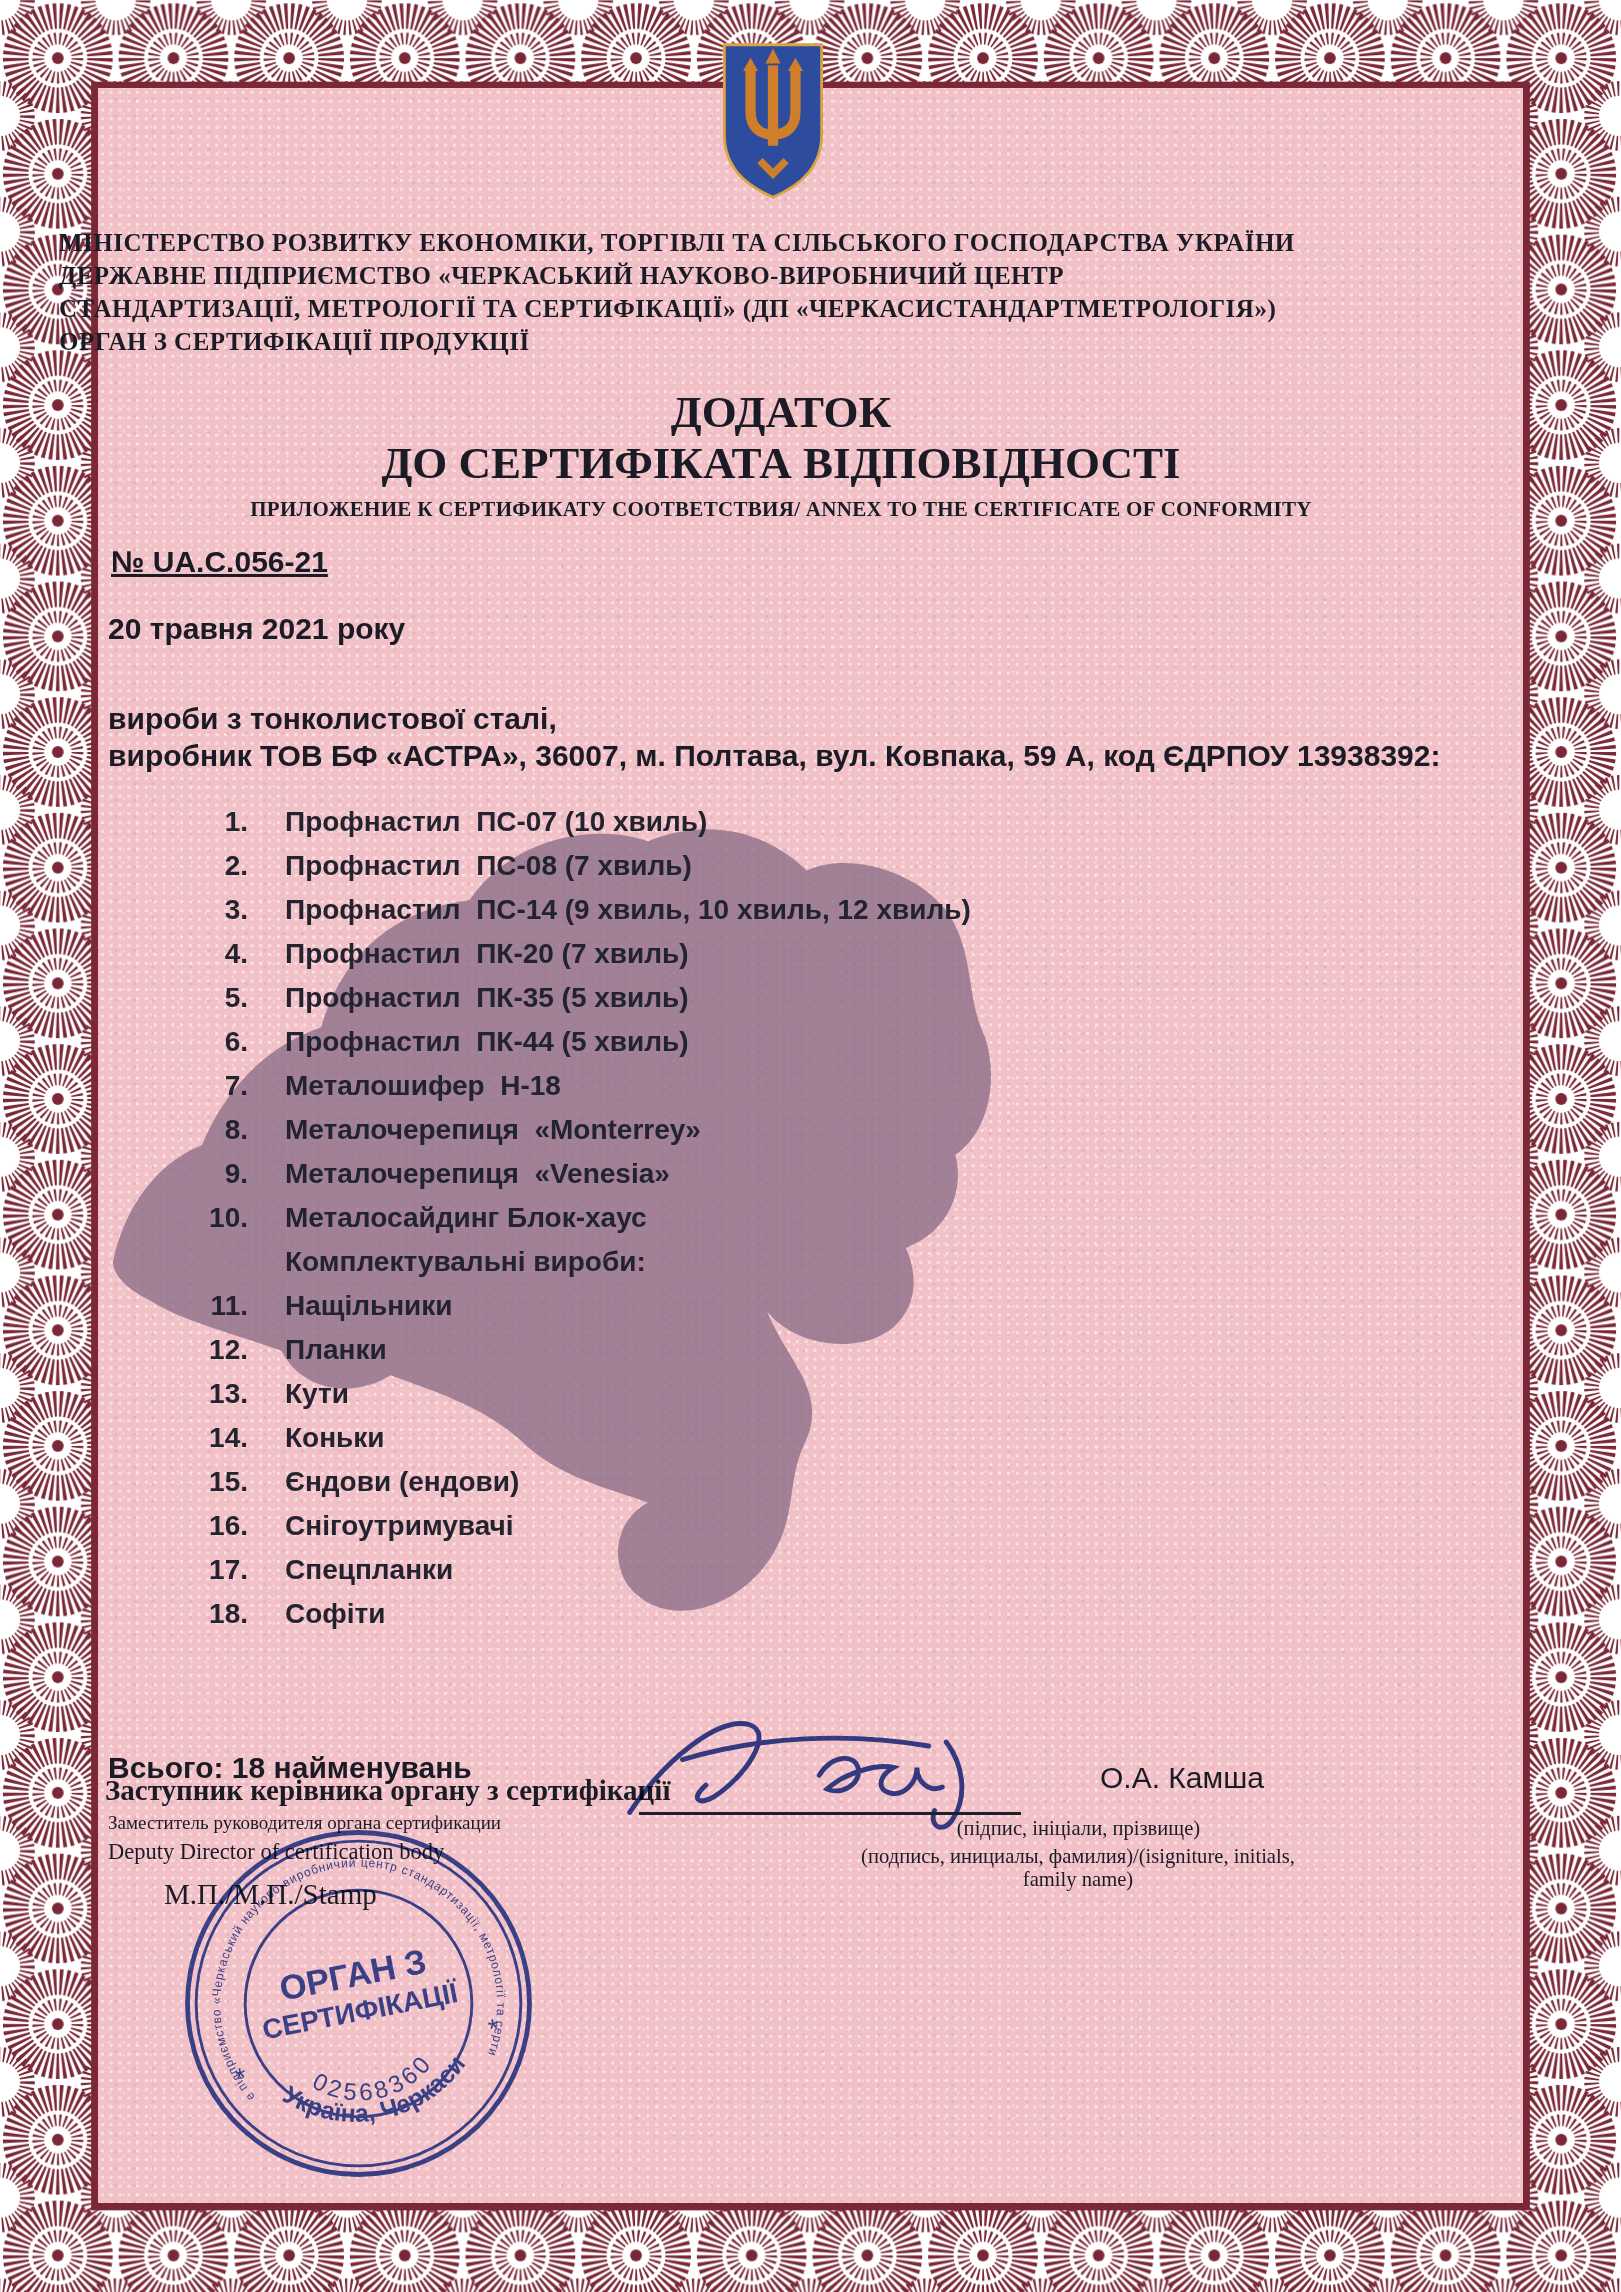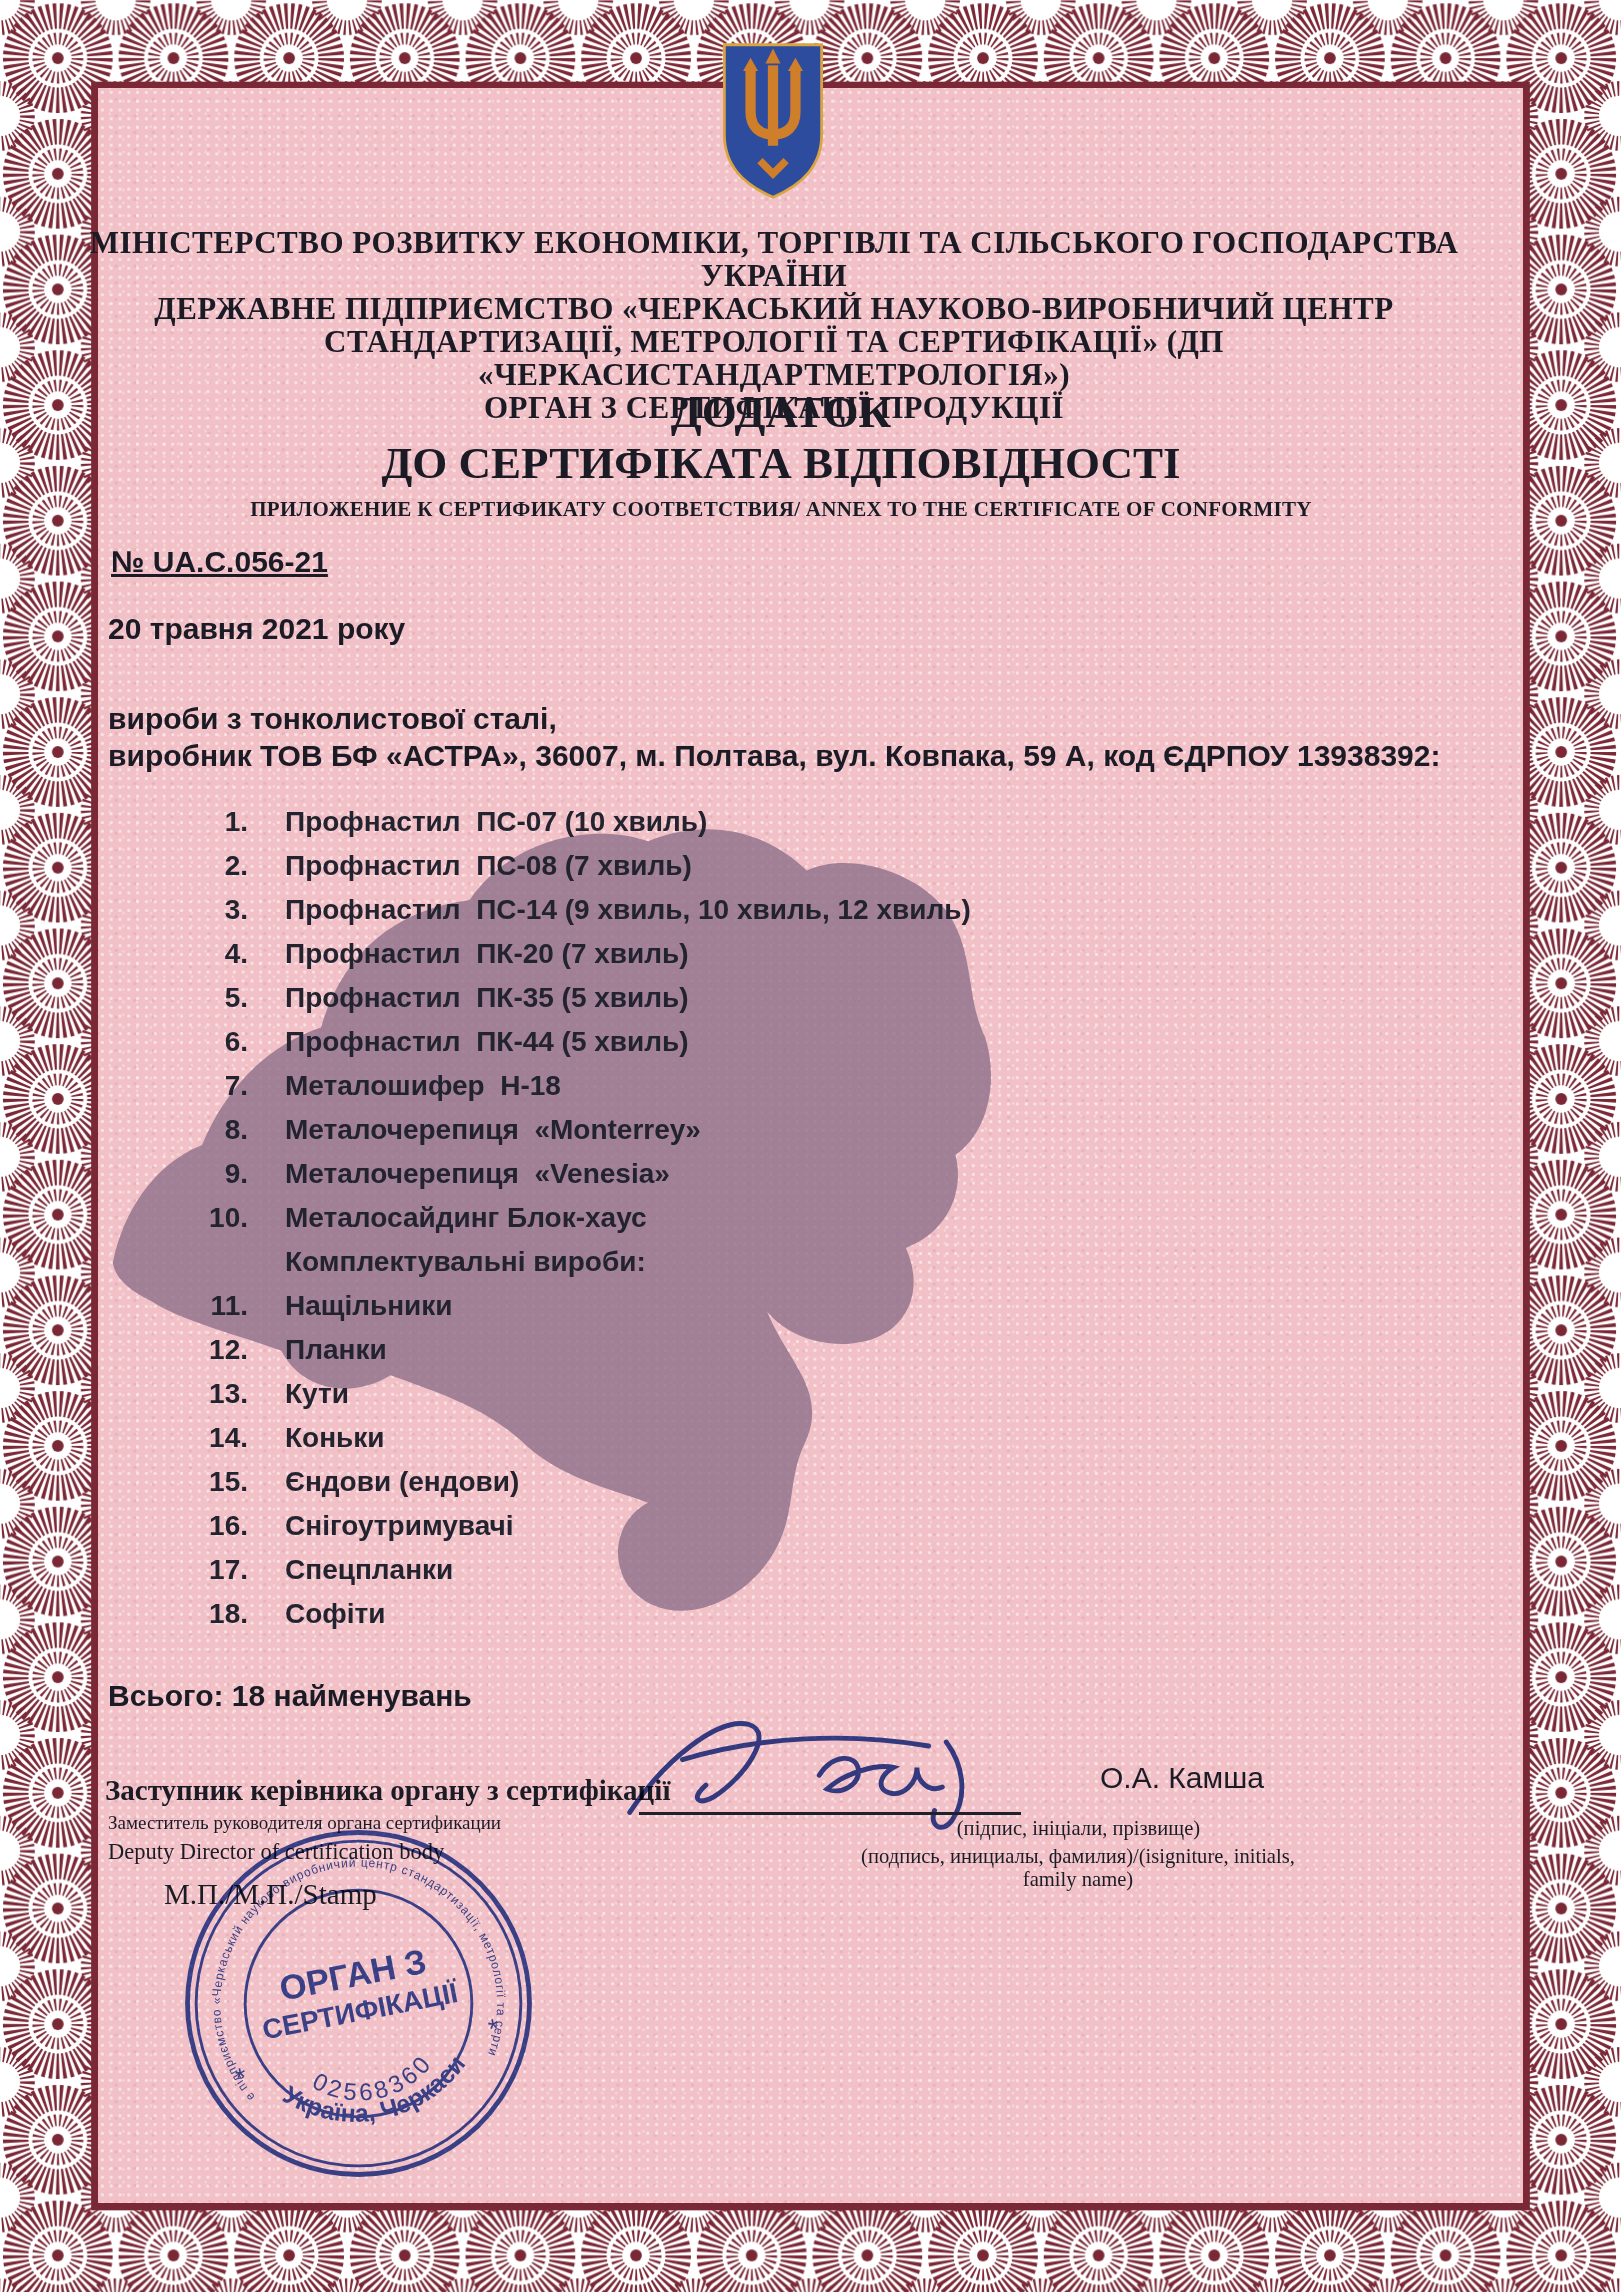--- a/index.html
+++ b/index.html
@@ -14,36 +14,36 @@
     left:98px;top:88px;right:98px;bottom:90px;
     background-color:#f2c1c7;
     background-image:
       radial-gradient(rgba(255,255,255,.55) 1.2px, transparent 1.9px),
       radial-gradient(rgba(255,255,255,.35) 1px, transparent 1.6px),
       radial-gradient(rgba(213,148,158,.30) 1.5px, transparent 2.2px);
     background-size:8.8px 8.8px,13.7px 12.7px,18.6px 16.7px;
     background-position:0 0,4.9px 6.9px,8.8px 2.9px;
   }
 
-  .org-header{left:59px;right:132px;top:226px;text-align:center;font-weight:bold;
-    font-size:31px;line-height:33px;letter-spacing:0.5px;}
+  .org-header{left:59px;right:132px;top:226px;font-weight:bold;
+    font-size:25px;line-height:33px;letter-spacing:0.5px;}
   .title-1{left:59px;right:118px;top:386px;text-align:center;font-weight:bold;font-size:45px;}
   .title-2{left:59px;right:118px;top:437px;text-align:center;font-weight:bold;font-size:45px;}
   .subtitle{left:59px;right:118px;top:497px;text-align:center;font-weight:bold;font-size:21px;letter-spacing:0.3px;}
 
   .cert-no{left:111px;top:545px;font-weight:bold;font-size:30px;text-decoration:underline;}
   .cert-date{left:108px;top:612px;font-weight:bold;font-size:30px;}
   .intro{left:108px;top:700px;font-weight:bold;font-size:30px;line-height:37px;}
 
   .items{left:201px;top:806px;width:1078px;}
   .item-row{display:flex;height:44px;align-items:flex-start;font-weight:bold;font-size:28px;color:#232330;}
   .item-num{width:47px;text-align:right;flex:0 0 47px;}
   .item-label{margin-left:37px;white-space:pre;}
 
-  .total-line{left:108px;top:1679px;font-weight:bold;font-size:30px;}
+  .total-line{left:108px;top:1751px;font-weight:bold;font-size:30px;}
 
   .role-ua{left:105px;top:1774px;font-weight:bold;font-size:29px;}
   .role-ru{left:108px;top:1812px;font-size:19px;text-align:center;}
   .role-en{left:108px;top:1839px;font-size:22.5px;}
   .mp-label{left:164px;top:1878px;font-size:29px;}
 
   .sig-line{left:639px;top:1812px;width:382px;height:2.9px;background:#20202c;}
   .sig-name{left:1100px;top:1761px;font-weight:normal;font-size:30px;}
   .sig-cap1{left:912px;top:1817px;width:333px;text-align:center;font-size:20.6px;}
   .sig-cap2{left:838px;top:1845px;width:480px;text-align:center;font-size:20.6px;}

